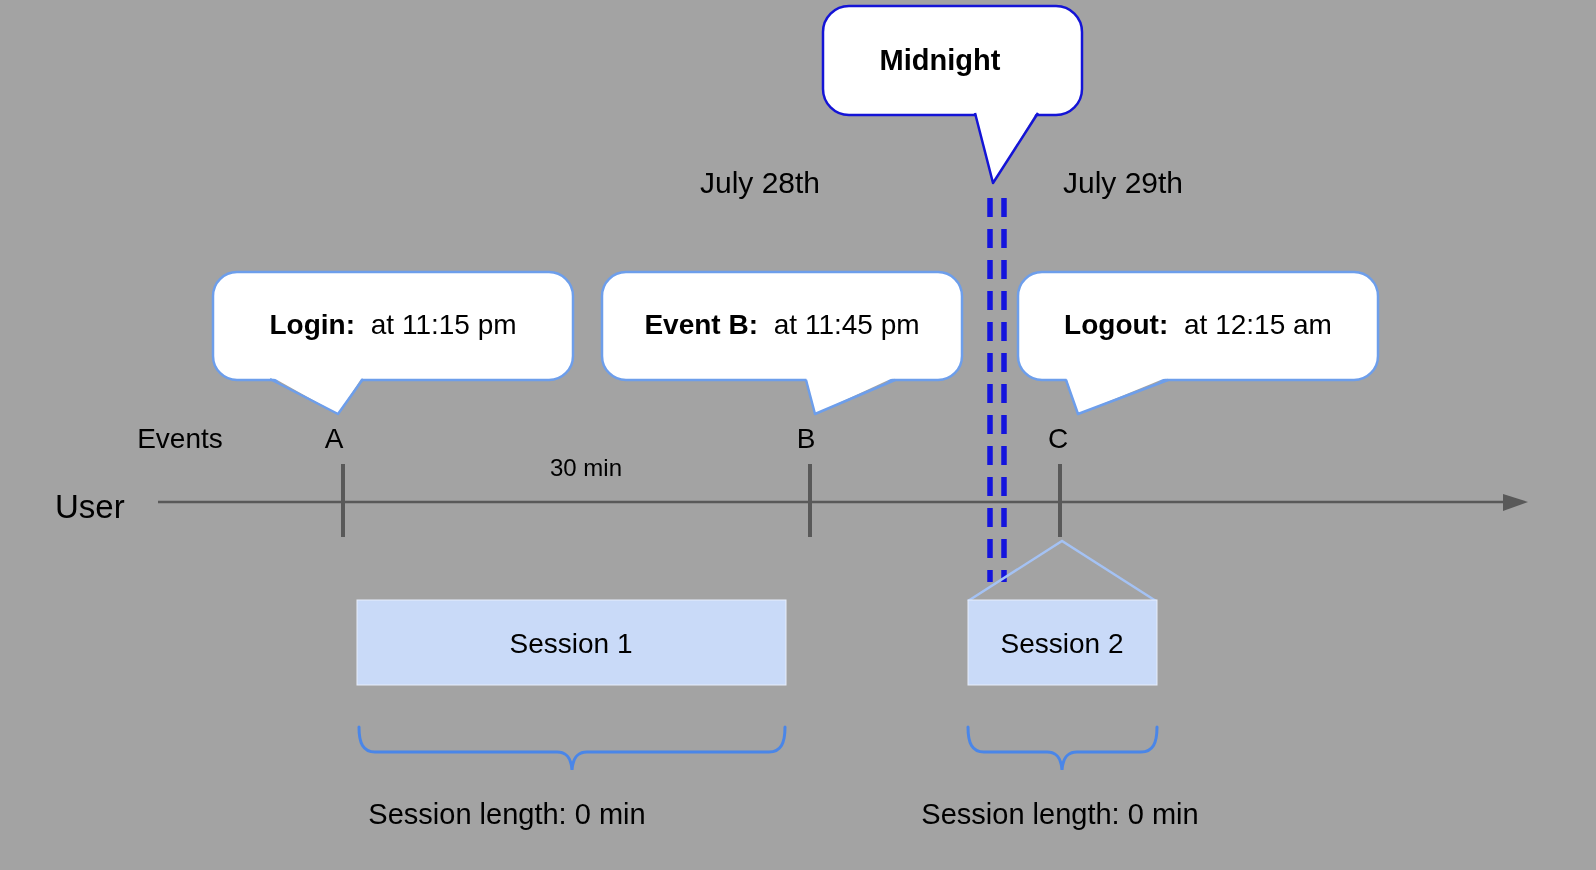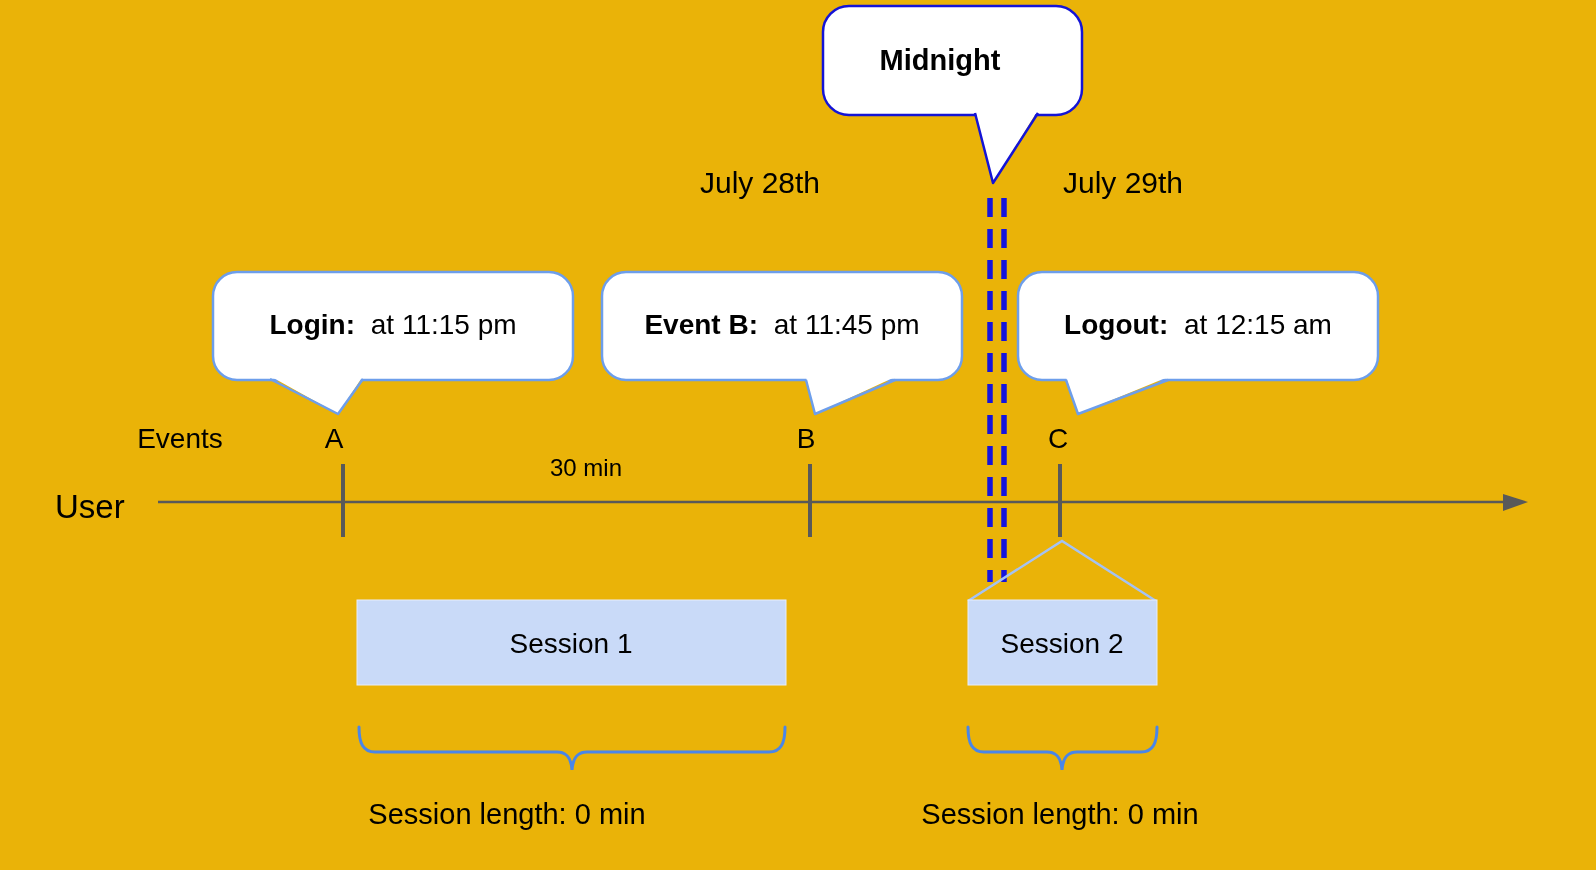--- a/index.html
+++ b/index.html
@@ -5,21 +5,21 @@
   html, body {
     margin: 0;
     padding: 0;
     background: #ffffff;
     font-family: "Liberation Sans", sans-serif;
   }
   .stage {
     position: relative;
     width: 1596px;
     height: 870px;
-    background: #eab308;
+    background: #a3a3a3;
     overflow: hidden;
   }
   svg text {
     font-family: "Liberation Sans", sans-serif;
     fill: #000000;
   }
   .t-bold { font-weight: bold; }
 </style>
 </head>
 <body>

